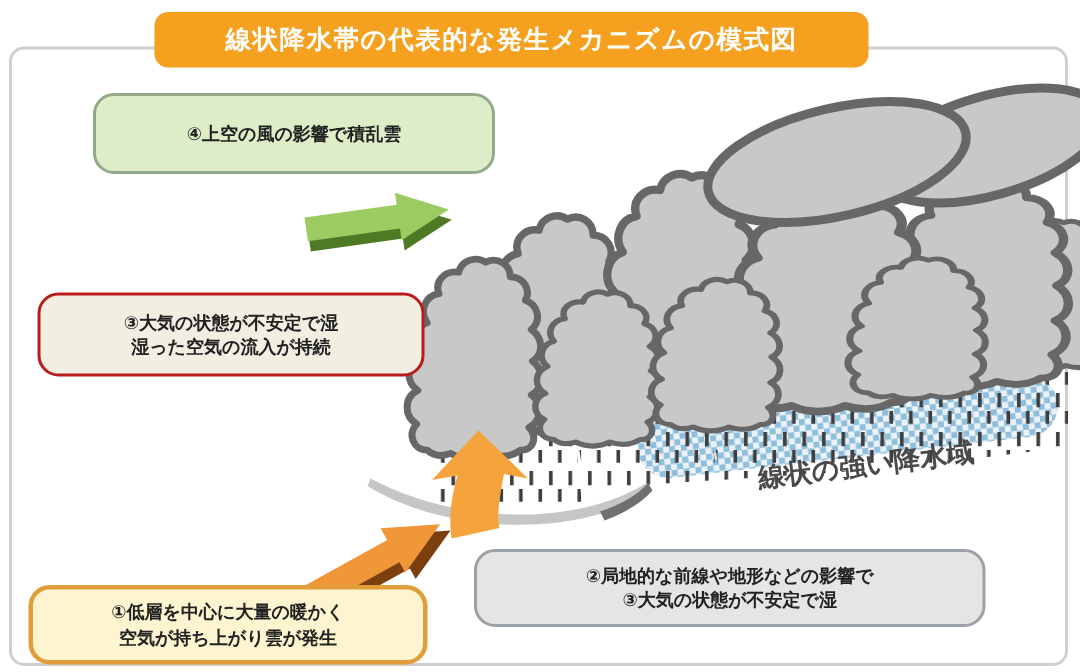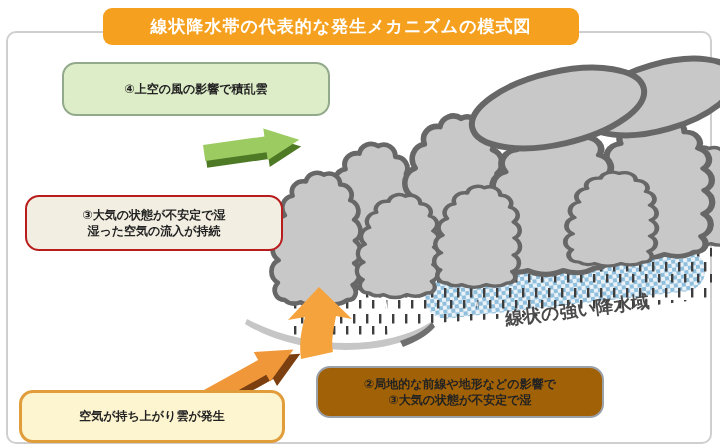--- a/index.html
+++ b/index.html
@@ -10,21 +10,21 @@
   .diagram-svg{position:absolute;left:0;top:0;z-index:1;}
   .title-banner{position:absolute;left:103px;top:8px;width:476px;height:37px;
     background:#F5A01E;border-radius:9px;display:flex;align-items:center;justify-content:center;
     color:#ffffff;font-size:17px;font-weight:bold;z-index:5;letter-spacing:1px;}
   .box{position:absolute;display:flex;flex-direction:column;justify-content:center;align-items:center;
     text-align:center;font-weight:bold;border-radius:14px;line-height:1.35;z-index:4;
     color:#222222;font-size:12px;padding:2px 4px;box-sizing:border-box;}
   .box-step4{left:62px;top:62px;width:268px;height:54px;background:#DCEDC8;border:2px solid #93A98B;}
   .box-step3{left:25px;top:195px;width:258px;height:56px;background:#F2EFE2;border:2px solid #b91c1c;}
   .box-step1{left:19px;top:390px;width:266px;height:53px;background:#FDF4D0;border:3px solid #E29D3B;}
-  .box-step2{left:316px;top:366px;width:288px;height:52px;background:#a16207;border:2px solid #9BA1A9;}
+  .box-step2{left:316px;top:366px;width:341px;height:52px;background:#e5e5e5;border:2px solid #9BA1A9;}
   .underline{border-bottom:2px solid #222222;}
 </style>
 </head>
 <body>
 
 <div class="stage">
 
   <div class="frame"></div>
 
   <svg class="diagram-svg" width="720" height="448" viewBox="0 0 720 448">
@@ -103,20 +103,21 @@
   <div class="box box-step4">
     <div>④上空の風の影響で積乱雲</div>
   </div>
 
   <div class="box box-step3">
     <div>③大気の状態が不安定で湿</div>
     <div>湿った空気の流入が持続</div>
   </div>
 
   <div class="box box-step1">
+    <div>①低層を中心に大量の暖かく</div>
     <div>空気が持ち上がり雲が発生</div>
   </div>
 
   <div class="box box-step2">
     <div>②局地的な前線や地形などの影響で</div>
     <div>③大気の状態が不安定で湿</div>
   </div>
 
 </div>
 

